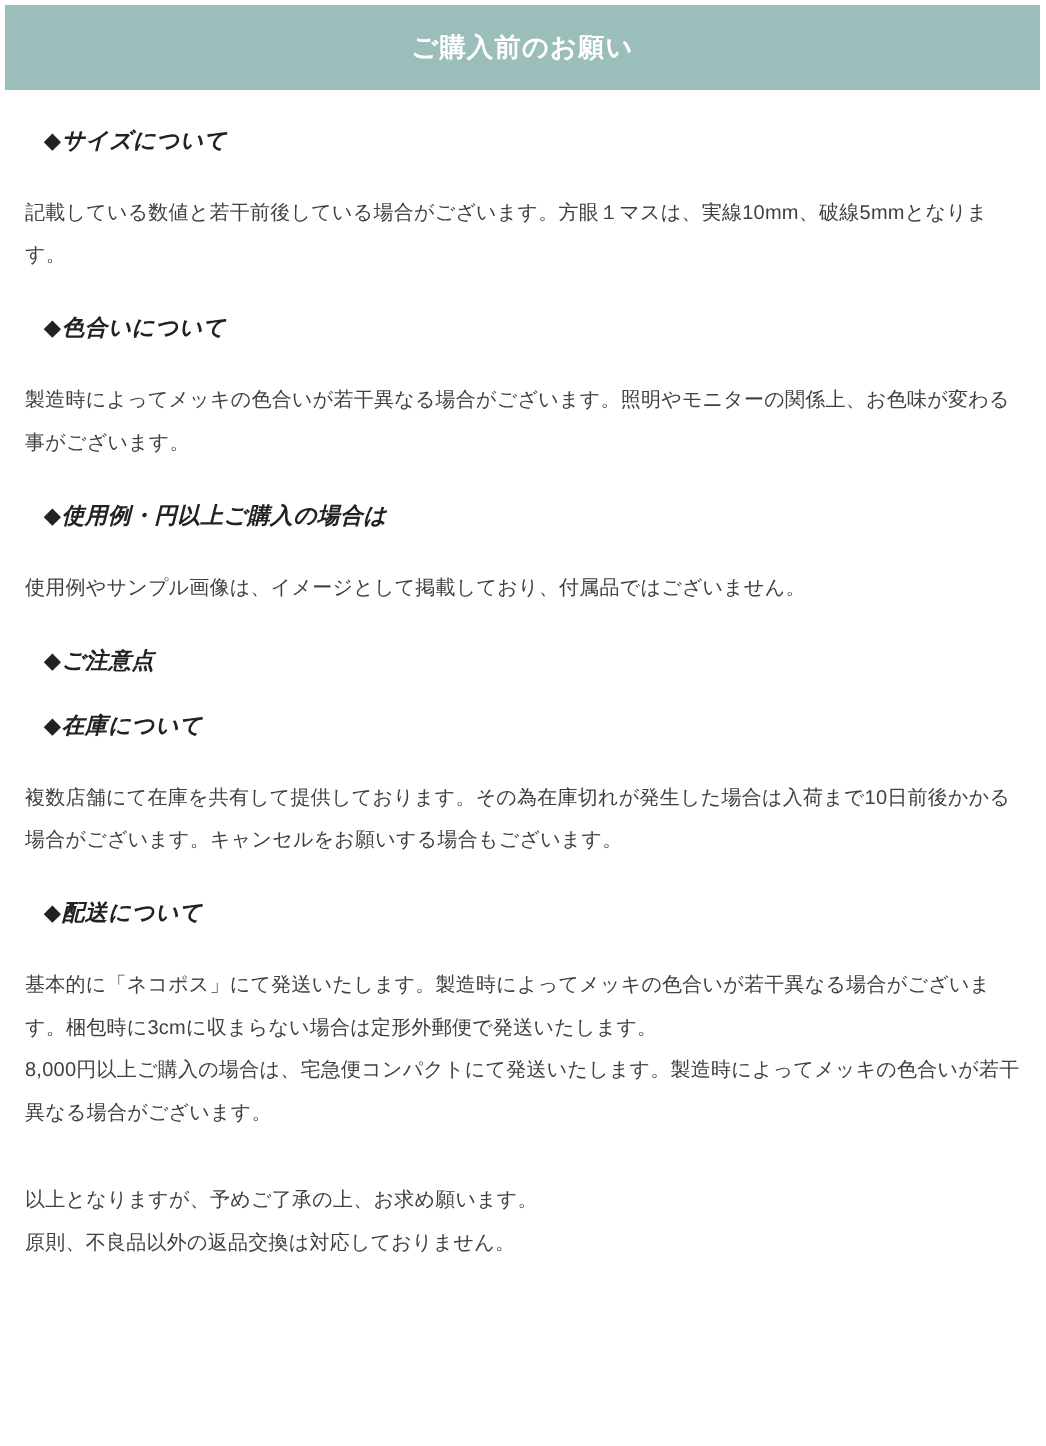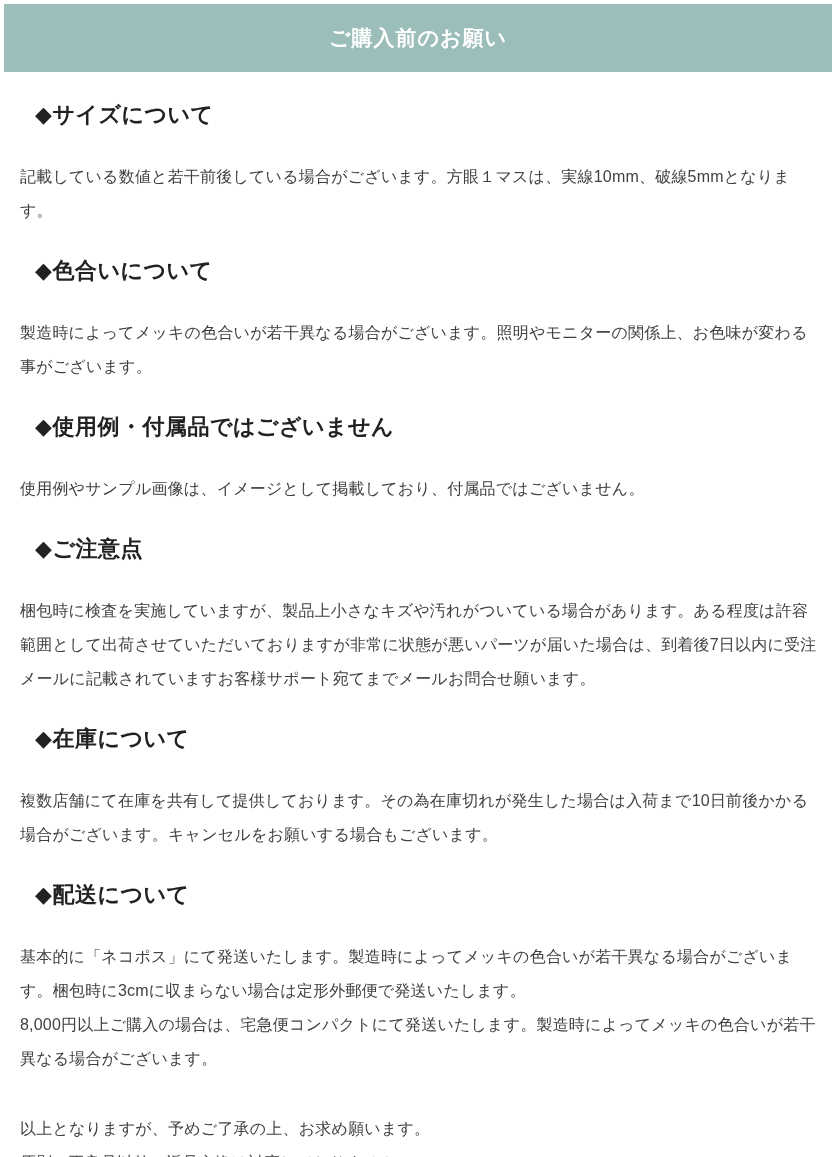--- a/index.html
+++ b/index.html
@@ -31,24 +31,25 @@
     justify-content: center;
   }
   .notice-header .title {
     color: var(--header-text);
     font-size: 21px;
     font-weight: bold;
     letter-spacing: 1px;
   }
   .sec-heading {
     margin: 28px 20px 0 35px;
-    font-size: 22px;
+    font-size: 18px;
     font-weight: bold;
     color: var(--heading-text);
     letter-spacing: 0.5px;
+    font-style: italic;
   }
   .body-text {
     margin: 30px 18px 0 20px;
     font-size: 16px;
     line-height: 34px;
     color: var(--body-text);
     letter-spacing: 0.2px;
   }
   .closing {
     margin-top: 36px;
@@ -64,25 +65,24 @@
   </div>
 
   <div class="content">
 
     <div class="sec-heading">◆サイズについて</div>
     <p class="body-text">記載している数値と若干前後している場合がございます。方眼１マスは、実線10mm、破線5mmとなります。</p>
 
     <div class="sec-heading">◆色合いについて</div>
     <p class="body-text">製造時によってメッキの色合いが若干異なる場合がございます。照明やモニターの関係上、お色味が変わる事がございます。</p>
 
-    <div class="sec-heading">◆使用例・付属品ではございません</div>
+    <div class="sec-heading">◆使用例・円以上ご購入の場合は</div>
     <p class="body-text">使用例やサンプル画像は、イメージとして掲載しており、付属品ではございません。</p>
 
     <div class="sec-heading">◆ご注意点</div>
-    <p class="body-text">梱包時に検査を実施していますが、製品上小さなキズや汚れがついている場合があります。ある程度は許容範囲として出荷させていただいておりますが非常に状態が悪いパーツが届いた場合は、到着後7日以内に受注メールに記載されていますお客様サポート宛てまでメールお問合せ願います。</p>
 
     <div class="sec-heading">◆在庫について</div>
     <p class="body-text">複数店舗にて在庫を共有して提供しております。その為在庫切れが発生した場合は入荷まで10日前後かかる場合がございます。キャンセルをお願いする場合もございます。</p>
 
     <div class="sec-heading">◆配送について</div>
     <p class="body-text"><span>基本的に「ネコポス」にて発送いたします。製造時によってメッキの色合いが若干異なる場合がございます。梱包時に3cmに収まらない場合は定形外郵便で発送いたします。</span><br><span>8,000円以上ご購入の場合は、宅急便コンパクトにて発送いたします。製造時によってメッキの色合いが若干異なる場合がございます。</span></p>
 
     <p class="body-text closing"><span>以上となりますが、予めご了承の上、お求め願います。</span><br><span>原則、不良品以外の返品交換は対応しておりません。</span></p>
 
   </div>

